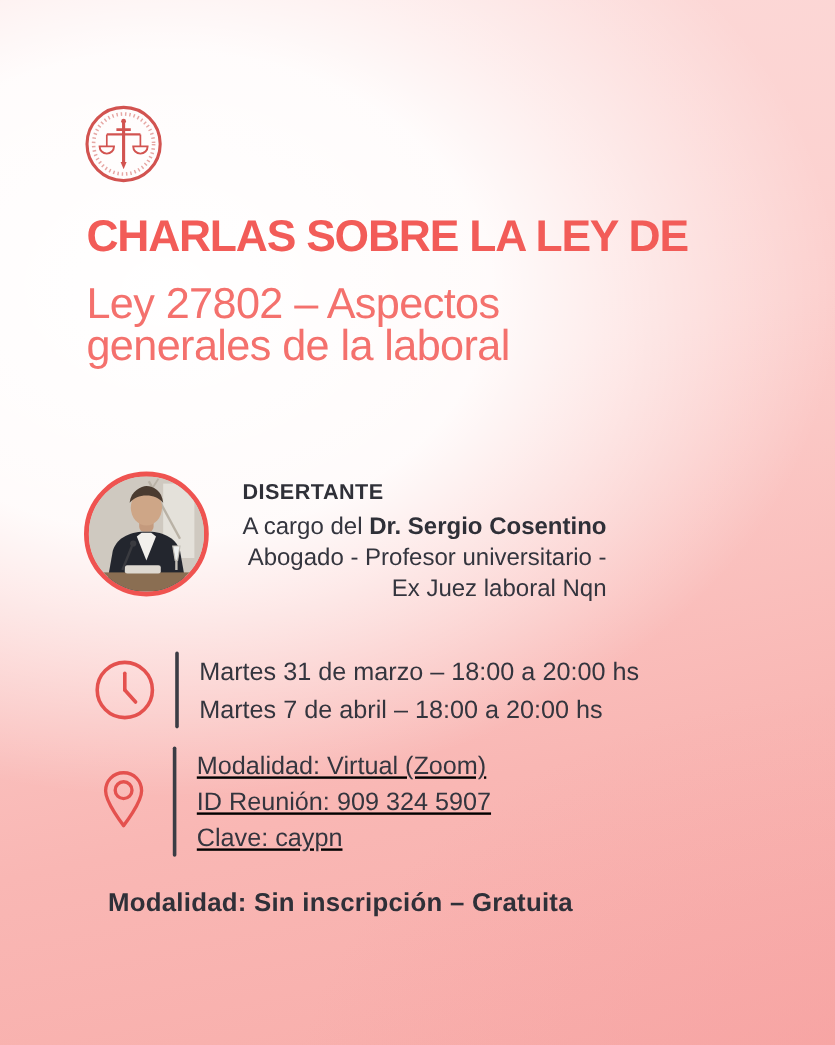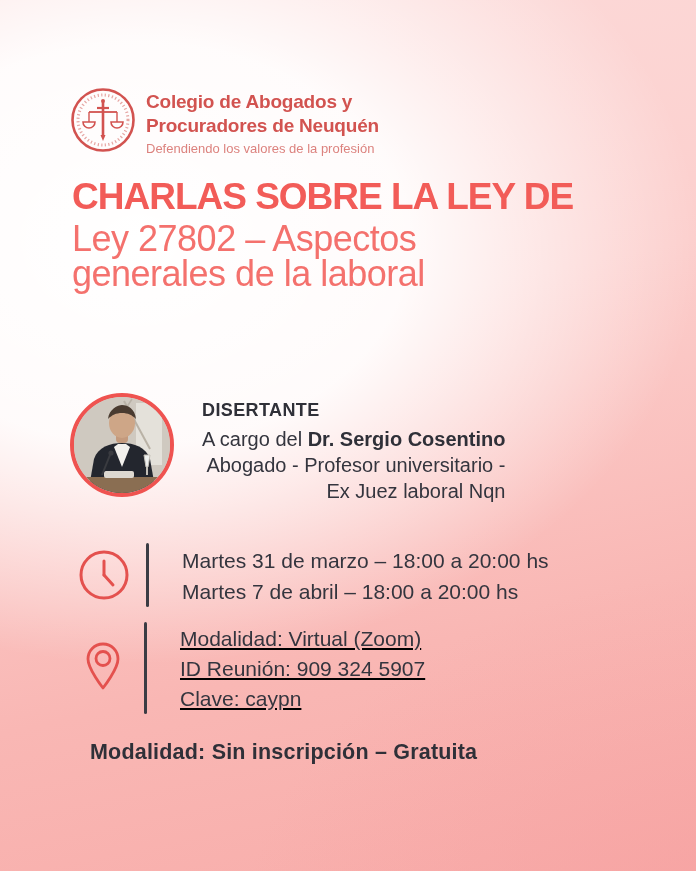--- a/index.html
+++ b/index.html
@@ -13,40 +13,40 @@
   }
   
   .header { position:absolute; left:70px; top:87px; display:flex; align-items:flex-start; }
   .seal { width:66px; height:66px; flex:0 0 66px; }
   .org-block { margin-left:10px; padding-top:3px; }
   .org-name { font-size:19px; font-weight:bold; color:#d25350; line-height:24px; letter-spacing:-0.2px; }
   .org-tagline { font-size:13px; color:#dc827e; margin-top:3px; }
   
   .hero { position:absolute; left:72px; top:180px; width:560px; }
   .hero-title { font-size:37px; font-weight:bold; color:#f25c58; line-height:34px; letter-spacing:-1px; }
-  .hero-sub { font-size:36px; font-weight:normal; color:#f4716d; line-height:35px; letter-spacing:-0.5px; margin-top:7px; }
+  .hero-sub { font-size:36px; font-weight:normal; color:#f4716d; line-height:35px; letter-spacing:-0.5px; margin-top:21px; }
   
   .speaker { position:absolute; left:70px; top:393px; display:flex; }
   .speaker-photo {
     width:104px; height:104px; border-radius:50%; border:4px solid #ef5350;
     overflow:hidden; flex:0 0 104px; background:#d7d2ca;
   }
   .speaker-photo svg { display:block; }
   .speaker-info { margin-left:28px; padding-top:7px; }
   .speaker-label { font-size:18px; font-weight:bold; color:#2f3038; letter-spacing:0.4px; margin-bottom:5px; }
   .speaker-line { font-size:20px; color:#34353e; line-height:26px;text-align:right; }
   .speaker-line b { font-weight:bold; color:#2f3038; }
   
   .info-row { position:absolute; display:flex; align-items:stretch; }
   .row-schedule { left:78px; top:543px; }
   .row-location { left:84px; top:622px;text-decoration:underline; }
   .info-icon { flex:0 0 auto; display:flex; align-items:center; }
   .divider { width:3px; background:#3b3c44; border-radius:2px; margin-left:16px; }
   .row-location .divider { margin-left:22px; }
-  .info-text { margin-left:33px; padding-top:2px; }
+  .info-text { margin-left:17px; padding-top:2px; }
   .info-line { font-size:21px; color:#34353e; line-height:31px; }
   .row-location .info-line { line-height:30px; }
   
   .footer-note { position:absolute; left:90px; top:740px; font-size:21.5px; font-weight:bold; color:#2f3038; letter-spacing:0.2px;text-align:center; }
 </style>
 </head>
 <body>
 
 <div class="poster">
 
@@ -61,27 +61,20 @@
         <line x1="27" y1="21" x2="39" y2="21" stroke="#d25350" stroke-width="2.2"></line>
         <circle cx="33" cy="14" r="2" fill="#d25350"></circle>
 
         <line x1="19" y1="25" x2="47" y2="25" stroke="#d25350" stroke-width="1.8"></line>
         <line x1="19" y1="25" x2="19" y2="35" stroke="#d25350" stroke-width="1.4"></line>
         <line x1="47" y1="25" x2="47" y2="35" stroke="#d25350" stroke-width="1.4"></line>
 
         <path d="M13 35 A6 6 0 0 0 25 35 Z" fill="none" stroke="#d25350" stroke-width="1.6"></path>
         <path d="M41 35 A6 6 0 0 0 53 35 Z" fill="none" stroke="#d25350" stroke-width="1.6"></path>
       </svg>
-    </div>
-    <div class="org-block">
-      <div class="org-name">
-        <div>Colegio de Abogados y</div>
-        <div>Procuradores de Neuquén</div>
-      </div>
-      <div class="org-tagline">Defendiendo los valores de la profesión</div>
     </div>
   </div>
 
   <div class="hero">
     <div class="hero-title">
       <div>CHARLAS SOBRE LA LEY DE</div>
     </div>
     <div class="hero-sub">
       <div>Ley 27802 – Aspectos</div>
       <div>generales de la laboral</div>

